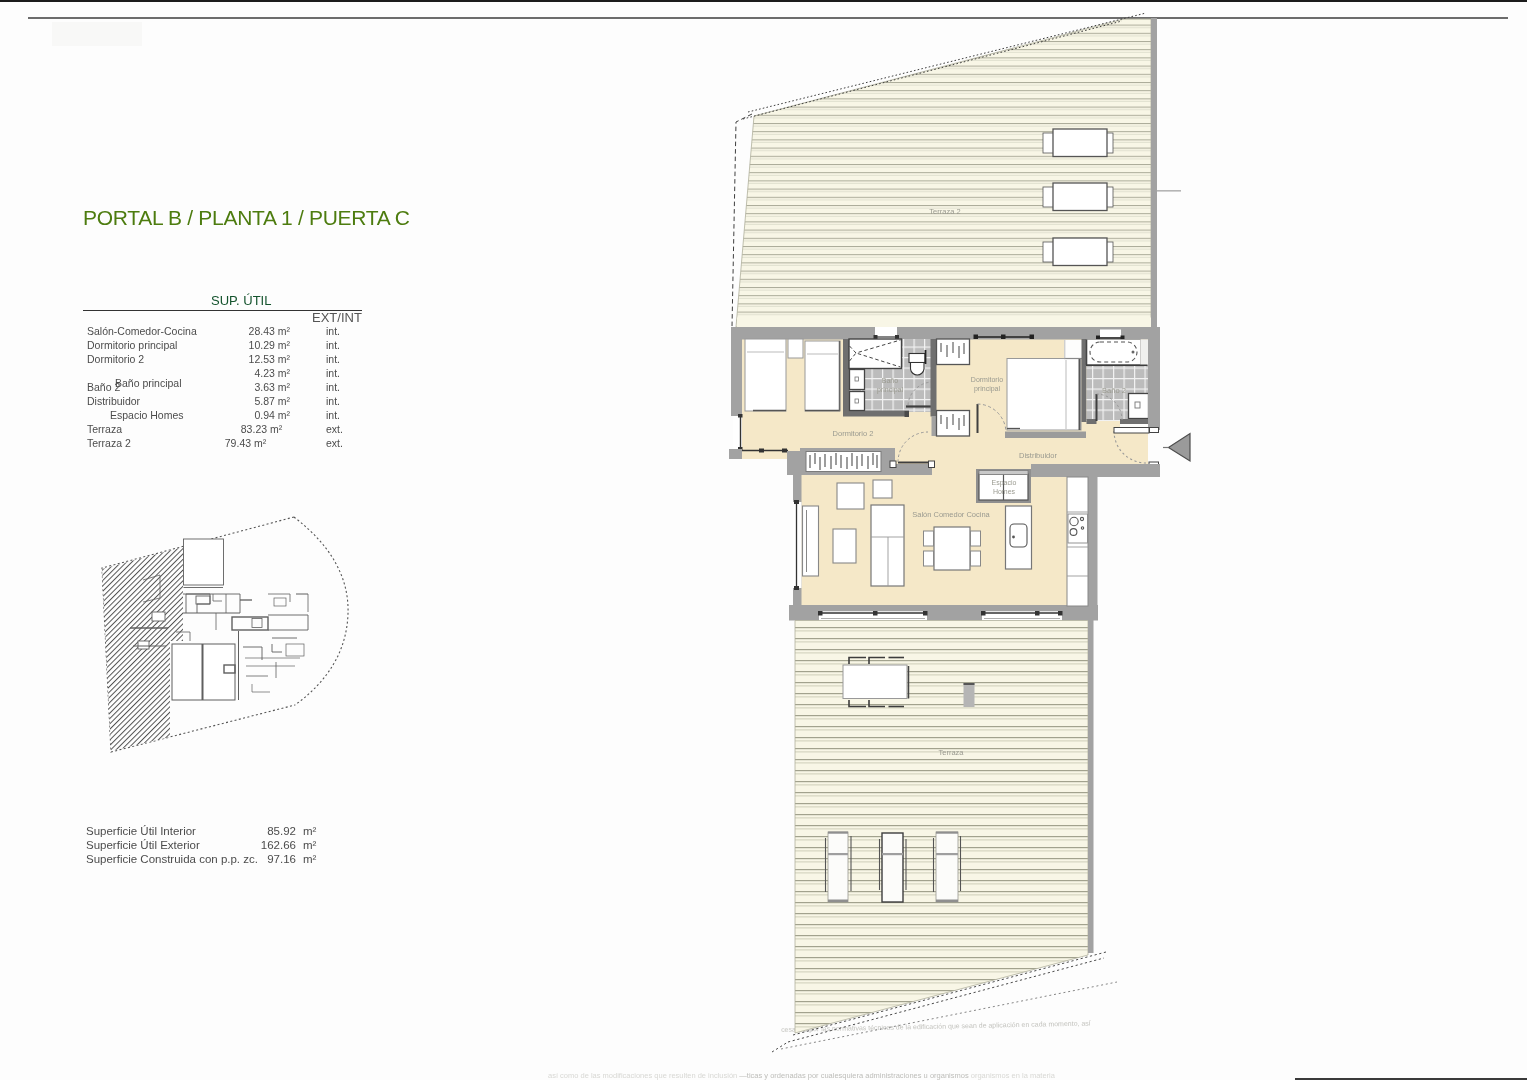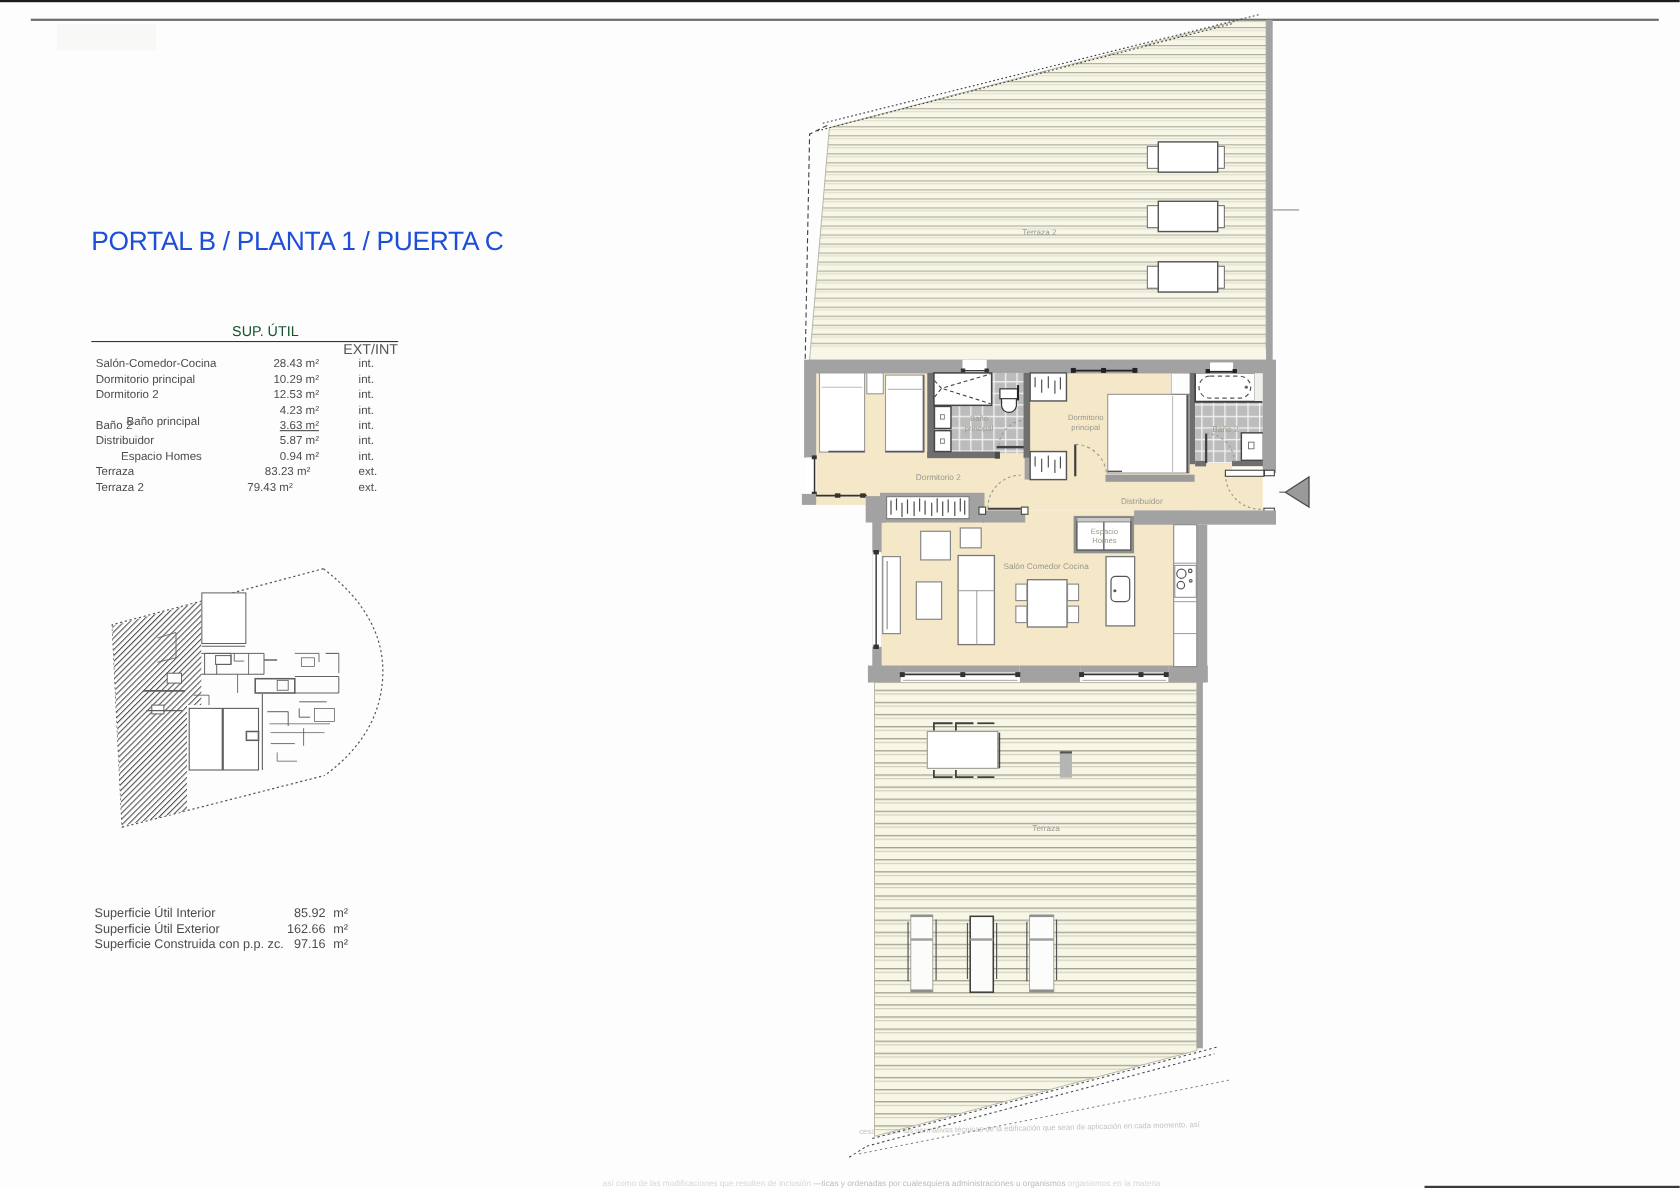--- a/index.html
+++ b/index.html
@@ -9,21 +9,21 @@
 </style>
 </head>
 <body>
 
 <div class="abs" style="left:0;top:0;width:1527px;height:2px;background:#1c1c1c;"></div>
 
 <div class="abs" style="left:52px;top:22px;width:90px;height:24px;background:#f8f8f7;"></div>
 
 <div class="abs" style="left:28px;top:17px;width:1480px;height:1.6px;background:#6c6c6c;"></div>
 
-<div class="abs" style="left:83px;top:206px;width:520px;font-size:24px;color:#1d4ed8;letter-spacing:-0.3px;white-space:nowrap;">PORTAL B / PLANTA 1 / PUERTA C</div>
+<div class="abs" style="left:83px;top:206px;width:520px;font-size:21px;color:#4d7c0f;letter-spacing:-0.3px;white-space:nowrap;">PORTAL B / PLANTA 1 / PUERTA C</div>
 
 <div class="abs" style="left:83px;top:290px;width:290px;">
 
   <div class="abs" style="left:128px;top:3px;font-size:13px;color:#14532d;">SUP. ÚTIL</div>
   <div class="abs" style="left:229px;top:4px;font-size:13px;color:#555;margin-top:16px;">EXT/INT</div>
 
   <div class="abs" style="left:0px;top:20px;width:279px;height:1.4px;background:#333;"></div>
 </div>
 
 <div class="abs" style="left:83px;top:321px;width:300px;font-size:10.5px;color:#4c4c4c;">
@@ -38,21 +38,21 @@
 
   <div class="abs" style="top:32px;left:4px;">Dormitorio 2</div>
     <div class="abs" style="top:32px;left:150px;width:57px;text-align:right;">12.53 m²</div>
     <div class="abs" style="top:32px;left:243px;">int.</div>
 
   <div class="abs" style="top:56px;left:4px;padding-left:28px;">Baño principal</div>
     <div class="abs" style="top:46px;left:150px;width:57px;text-align:right;">4.23 m²</div>
     <div class="abs" style="top:46px;left:243px;">int.</div>
 
   <div class="abs" style="top:60px;left:4px;">Baño 2</div>
-    <div class="abs" style="top:60px;left:150px;width:57px;text-align:right;text-decoration:underline;">3.63 m²</div>
+    <div class="abs" style="top:60px;left:150px;width:57px;text-align:right;">3.63 m²</div>
     <div class="abs" style="top:60px;left:243px;">int.</div>
 
   <div class="abs" style="top:74px;left:4px;">Distribuidor</div>
     <div class="abs" style="top:74px;left:150px;width:57px;text-align:right;">5.87 m²</div>
     <div class="abs" style="top:74px;left:243px;">int.</div>
 
   <div class="abs" style="top:88px;left:4px;padding-left:23px;">Espacio Homes</div>
     <div class="abs" style="top:88px;left:150px;width:57px;text-align:right;">0.94 m²</div>
     <div class="abs" style="top:88px;left:243px;">int.</div>
 

